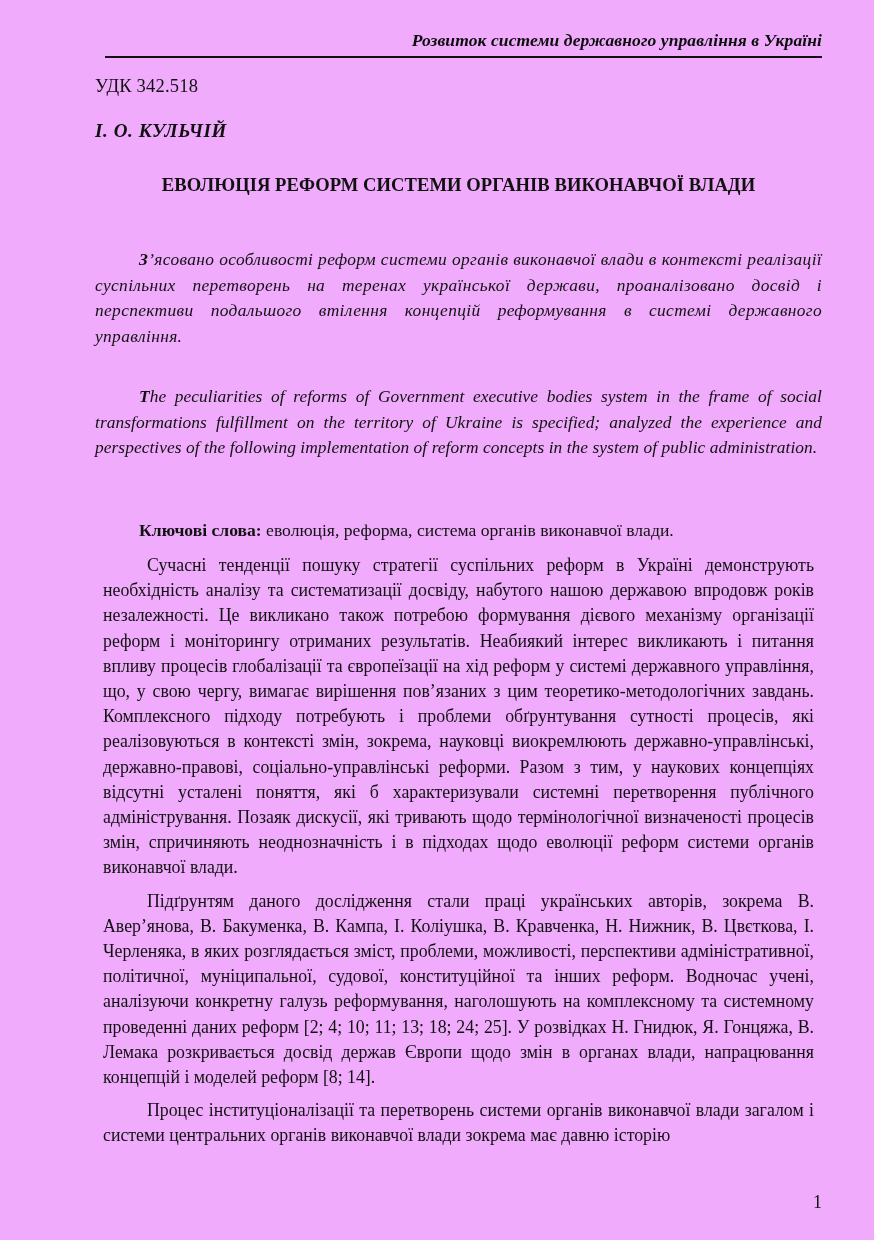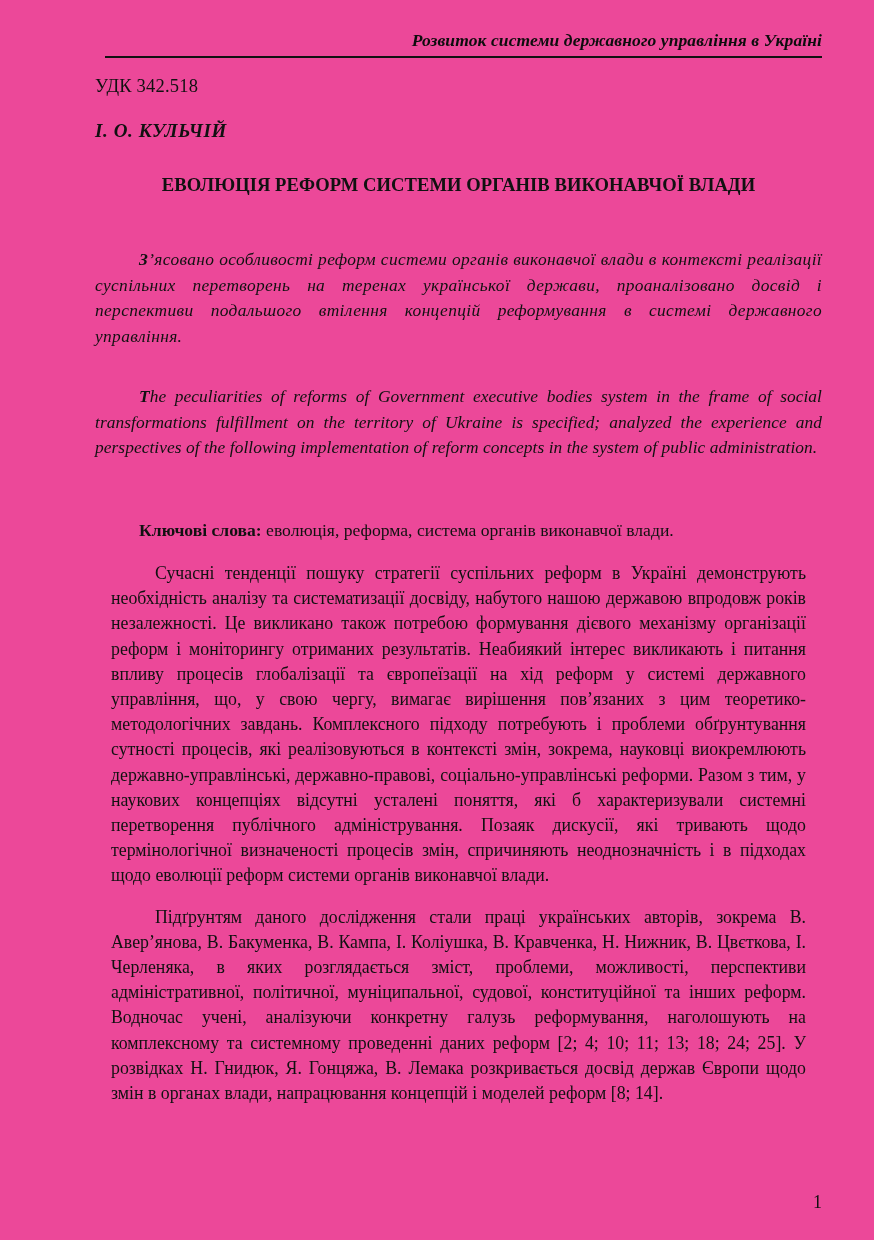--- a/index.html
+++ b/index.html
@@ -4,21 +4,21 @@
 <style>
   html, body {
     margin: 0;
     padding: 0;
     background: #ffffff;
   }
   .page {
     position: relative;
     width: 874px;
     height: 1240px;
-    background: #ec4899;
+    background: #f0abfc;
     margin: 0 auto;
     overflow: hidden;
     font-family: "Liberation Serif", "DejaVu Serif", serif;
     color: #111111;
   }
 
   
   .running-head {
     position: absolute;
     left: 105px;
@@ -112,21 +112,21 @@
     position: absolute;
     left: 95px;
     width: 727px;
     top: 545px;
     font-size: 17.8px;
     line-height: 25.2px;
     text-align: justify;
     text-align-last: left;
   }
   .body-text p {
-    margin: 16px;
+    margin: 8px;
     text-indent: 44px;
     text-align: justify;
     text-align-last: left;
   }
 
   
   .folio {
     position: absolute;
     right: 52px;
     top: 1192px;
@@ -158,17 +158,18 @@
     <span class="lead">T</span><span>he peculiarities of reforms of Government executive bodies system in the frame of social transformations fulfillment on the territory of Ukraine is specified; analyzed the experience and perspectives of the following implementation of reform concepts in the system of public administration.</span>
   </div>
 
   <div class="keywords">
     <b>Ключові слова:</b><span> еволюція, реформа, система органів виконавчої влади.</span>
   </div>
 
   <div class="body-text">
     <p>Сучасні тенденції пошуку стратегії суспільних реформ в Україні демонструють необхідність аналізу та систематизації досвіду, набутого нашою державою впродовж років незалежності. Це викликано також потребою формування дієвого механізму організації реформ і моніторингу отриманих результатів. Неабиякий інтерес викликають і питання впливу процесів глобалізації та європеїзації на хід реформ у системі державного управління, що, у свою чергу, вимагає вирішення пов’язаних з цим теоретико-методологічних завдань. Комплексного підходу потребують і проблеми обґрунтування сутності процесів, які реалізовуються в контексті змін, зокрема, науковці виокремлюють державно-управлінські, державно-правові, соціально-управлінські реформи. Разом з тим, у наукових концепціях відсутні усталені поняття, які б характеризували системні перетворення публічного адміністрування. Позаяк дискусії, які тривають щодо термінологічної визначеності процесів змін, спричиняють неоднозначність і в підходах щодо еволюції реформ системи органів виконавчої влади.</p>
     <p>Підґрунтям даного дослідження стали праці українських авторів, зокрема В. Авер’янова, В. Бакуменка, В. Кампа, І. Коліушка, В. Кравченка, Н. Нижник, В. Цвєткова, І. Черленяка, в яких розглядається зміст, проблеми, можливості, перспективи адміністративної, політичної, муніципальної, судової, конституційної та інших реформ. Водночас учені, аналізуючи конкретну галузь реформування, наголошують на комплексному та системному проведенні даних реформ [2; 4; 10; 11; 13; 18; 24; 25]. У розвідках Н. Гнидюк, Я. Гонцяжа, В. Лемака розкривається досвід держав Європи щодо змін в органах влади, напрацювання концепцій і моделей реформ [8; 14].</p>
+    <p>Процес інституціоналізації та перетворень системи органів виконавчої влади загалом і системи центральних органів виконавчої влади зокрема має давню історію</p>
   </div>
 
   <div class="folio">1</div>
 
 </div>
 
 </body></html>

